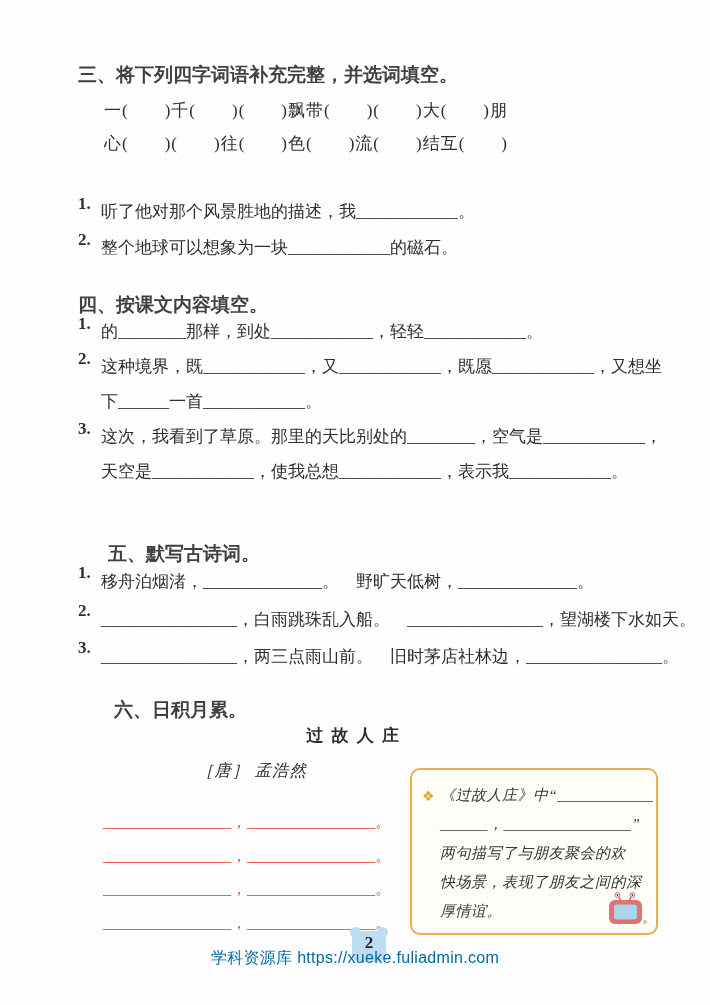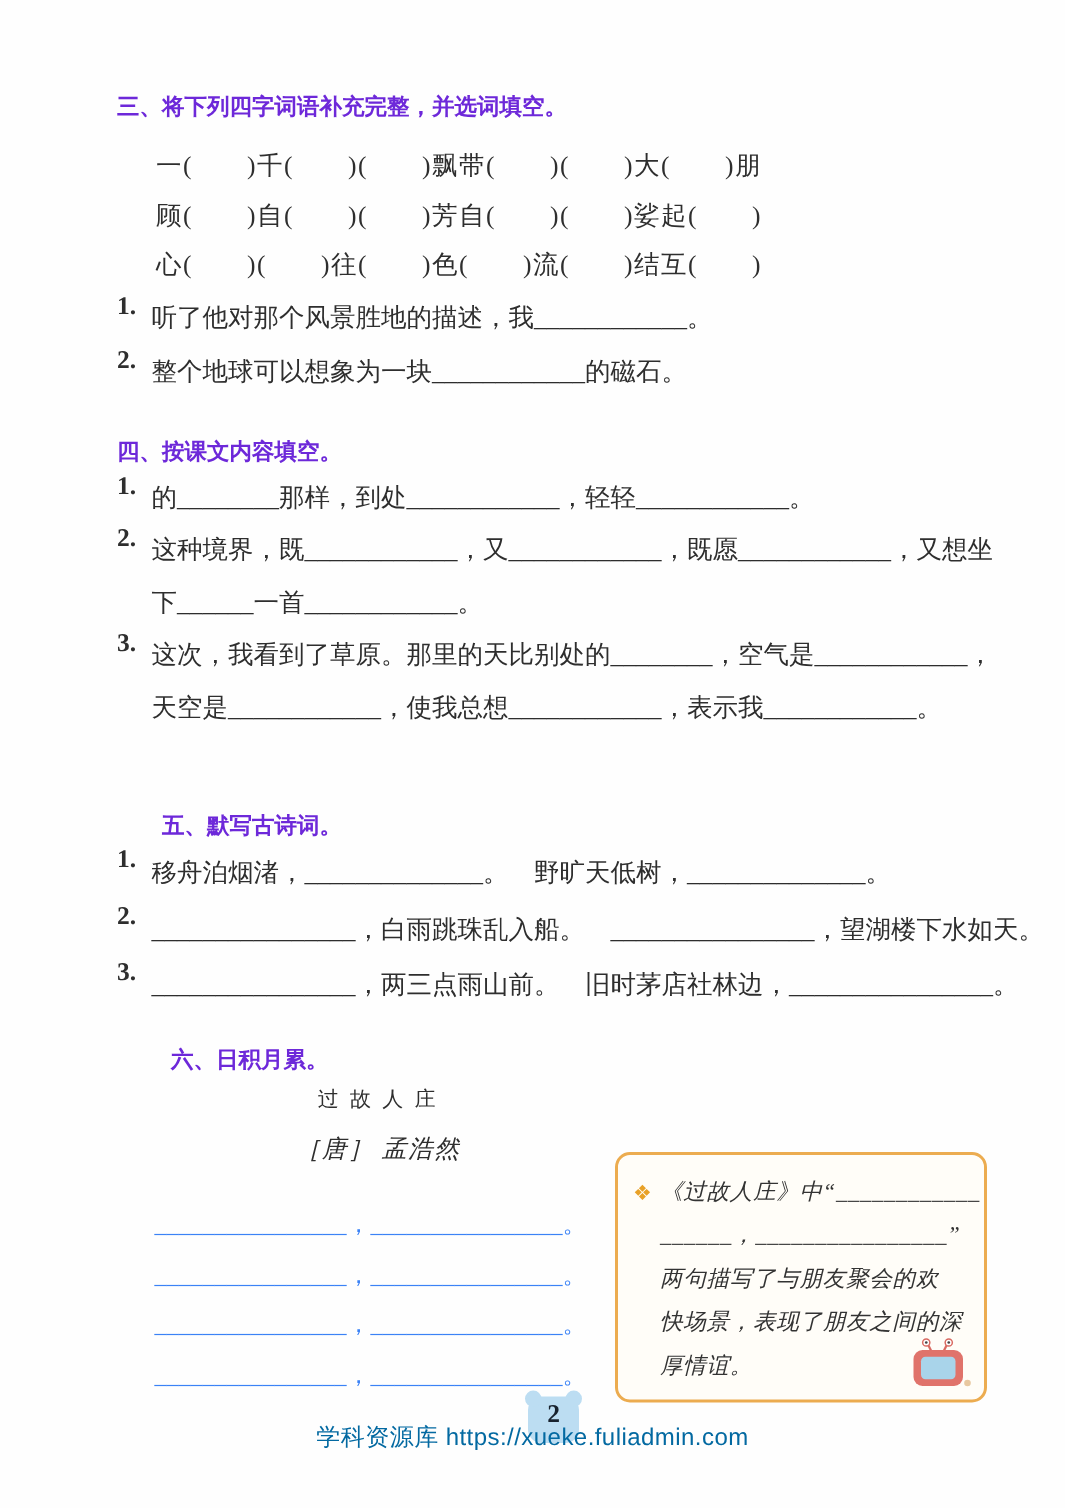--- a/index.html
+++ b/index.html
@@ -3,21 +3,21 @@
 <meta charset="utf-8">
 <style>
   * { margin:0; padding:0; box-sizing:border-box; }
   body { background:#ffffff; }
   .sheet {
     position:relative; width:710px; height:1005px; background:#fefefe;
     font-family:"Liberation Serif", serif; color:#2e2e2e; overflow:hidden;
   }
   .sec-head {
     position:absolute; font-family:"Liberation Sans", sans-serif;
-    font-weight:700; font-size:15px; color:#6d28d9; white-space:nowrap;
+    font-weight:700; font-size:19px; color:#404040; white-space:nowrap;
   }
   .s3-head { left:78px; top:62px; }
   .s4-head { left:78px; top:292px; }
   .s5-head { left:78px; top:541px;margin-left:30px; }
   .s6-head { left:78px; top:697px;margin-left:36px; }
 
   .word-grid { position:absolute; left:104px; top:94px; width:524px; font-size:17px; }
   .word-row { display:flex; justify-content:flex-start; line-height:33px; white-space:nowrap; }
   .word-cell { letter-spacing:1px; }
 
@@ -27,23 +27,23 @@
   .s4-qs { top:314px; }
   .s4-qs .qline { line-height:35px; }
   .s5-qs { top:563px; }
   .s5-qs .qline { line-height:37.5px; }
 
   .q { position:relative; padding-left:23px; }
   .qnum { position:absolute; left:0; top:0; font-weight:700; line-height:inherit; }
   .qline { white-space:nowrap; }
 
   .poem { position:absolute; left:103px; top:724px; width:298px; }
-  .poem-title { text-align:center; font-weight:400; font-size:14px; letter-spacing:2px; }
+  .poem-title { text-align:right; font-weight:700; font-size:17px; letter-spacing:2px; }
   .poem-author { text-align:center; margin-top:13px; font-style:italic; font-size:16.5px; letter-spacing:1px; }
-  .poem-lines { margin-top:23px; font-size:16px; line-height:33.5px; color:#3b82f6; }
+  .poem-lines { margin-top:23px; font-size:16px; line-height:33.5px; color:#ef4444; }
   .poem-line { white-space:nowrap; }
 
   .note-box {
     position:absolute; left:410px; top:768px; width:248px; height:167px;
     border:2px solid #ecac50; border-radius:10px; background:#fffdf8;
     padding:11px 8px 6px 11px;
   }
   .note-inner { position:relative; padding-left:17px; font-size:15px; line-height:29px; font-style:italic; color:#333; letter-spacing:0.5px; }
   .note-diamond { position:absolute; left:-1px; top:1px; color:#e8a127; font-style:normal; font-size:14px; }
   .note-line { white-space:nowrap; }
@@ -71,25 +71,20 @@
 
 <div class="sheet">
 
   <div class="sec-head s3-head">三、将下列四字词语补充完整，并选词填空。</div>
 
   <div class="word-grid">
     <div class="word-row">
       <span class="word-cell">一(　　)千(　　)</span>
       <span class="word-cell">(　　)飘带(　　)</span>
       <span class="word-cell">(　　)大(　　)朋</span>
-    </div>
-    <div class="word-row">
-      <span class="word-cell">顾(　　)自(　　)</span>
-      <span class="word-cell">(　　)芳自(　　)</span>
-      <span class="word-cell">(　　)娑起(　　)</span>
     </div>
     <div class="word-row">
       <span class="word-cell">心(　　)(　　)往</span>
       <span class="word-cell">(　　)色(　　)流</span>
       <span class="word-cell">(　　)结互(　　)</span>
     </div>
   </div>
 
   <div class="qblock s3-qs">
     <div class="q">

